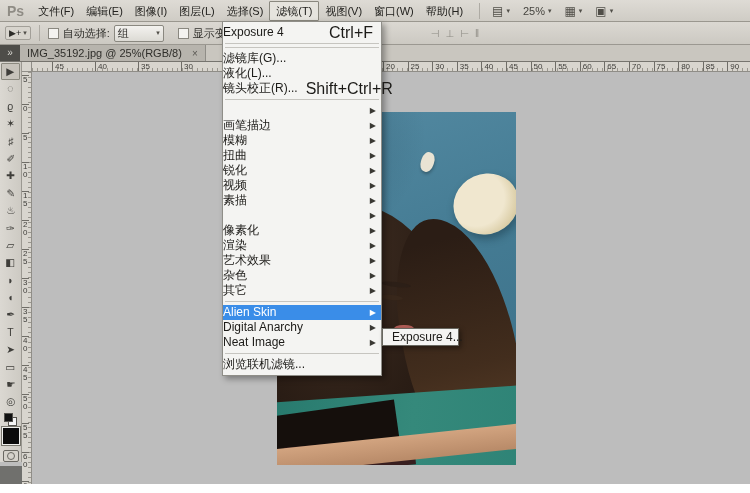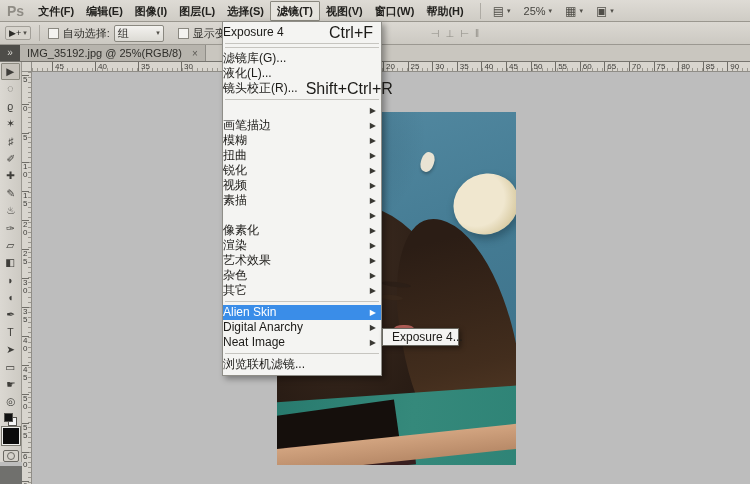--- a/index.html
+++ b/index.html
@@ -5,21 +5,21 @@
   html,body{margin:0;padding:0;}
   body{font-family:"Liberation Sans","DejaVu Sans",sans-serif;-webkit-font-smoothing:antialiased;}
   .app{position:relative;width:750px;height:484px;background:#bdbdbd;overflow:hidden;
        font-family:"Liberation Sans","DejaVu Sans",sans-serif;}
 
   
   .menubar{position:absolute;left:0;top:0;width:750px;height:22px;
     background:linear-gradient(#dedbd5,#cfccc5);border-bottom:1px solid #9a978f;
     display:flex;align-items:center;box-sizing:border-box;z-index:10;}
   .ps-logo{color:#8f8c85;font-weight:bold;font-size:14px;margin:0 8px 0 7px;letter-spacing:0;}
-  .mb-item{font-size:11px;color:#23221f;padding:0 6px;line-height:20px;cursor:default;white-space:nowrap;font-weight:bold;}
+  .mb-item{font-size:11px;color:#23221f;padding:0 6px;line-height:20px;cursor:default;white-space:nowrap;}
   .mb-item.active{background:#e6e4de;border:1px solid #8a887f;line-height:18px;border-radius:1px;}
   .appbar{display:flex;align-items:center;gap:13px;margin-left:10px;padding-left:12px;
     border-left:1px solid #aeaba4;height:16px;}
   .ab-btn{display:inline-flex;align-items:center;gap:3px;color:#45443f;font-size:11px;cursor:default;}
   .ab-ic{font-size:12px;color:#504e48;}
   .caret{font-size:7px;color:#504e48;}
 
   
   .optionsbar{position:absolute;left:0;top:22px;width:750px;height:23px;
     background:linear-gradient(#dbd8d2,#ccc9c2);border-bottom:1px solid #9b9891;

